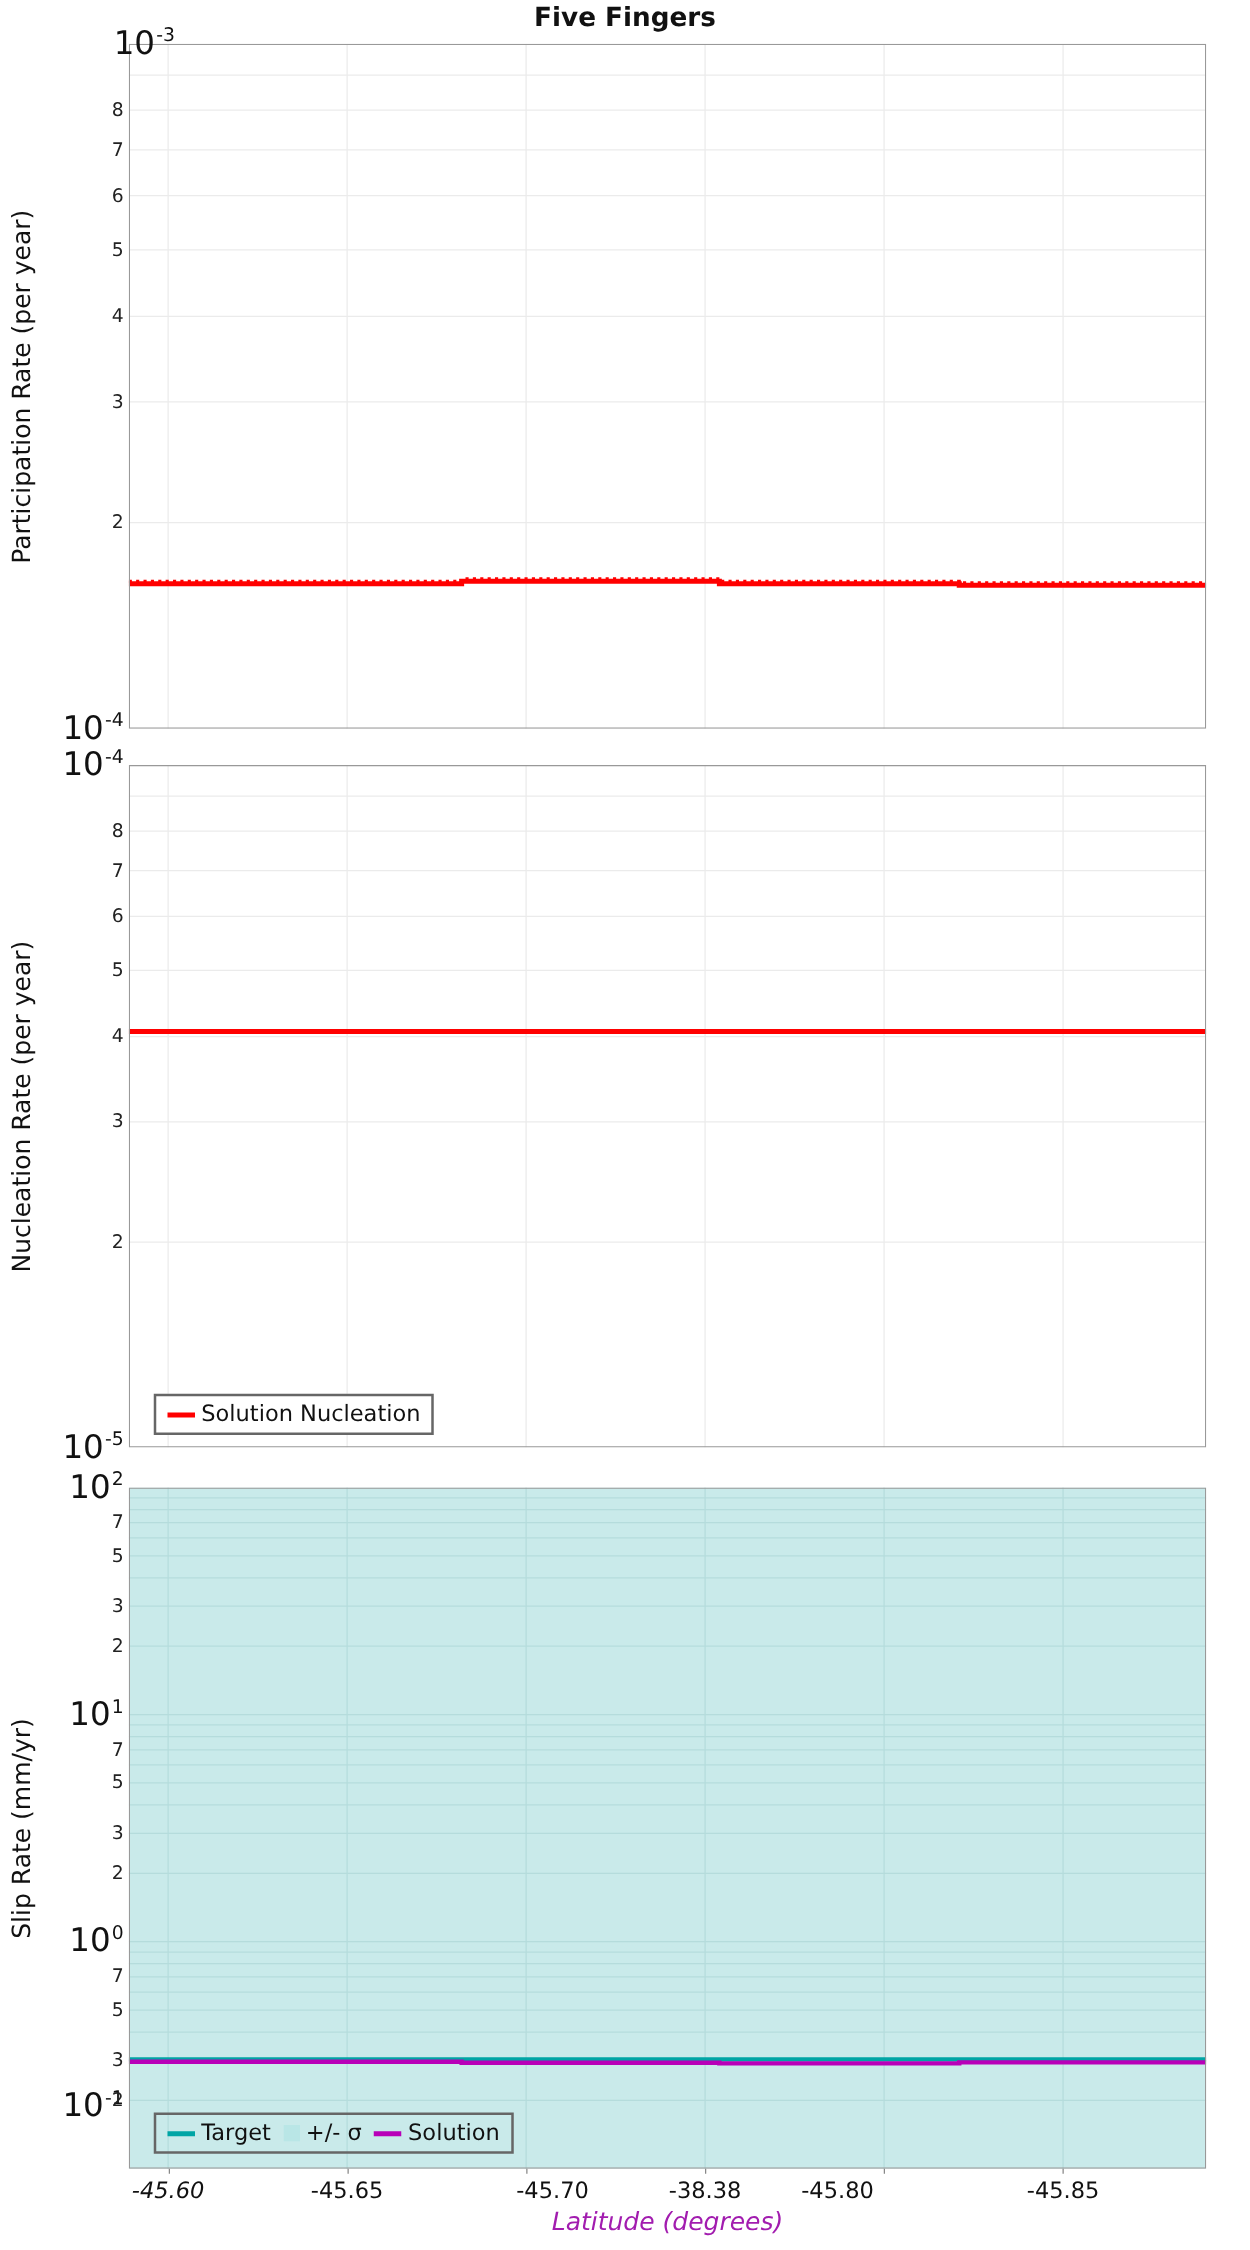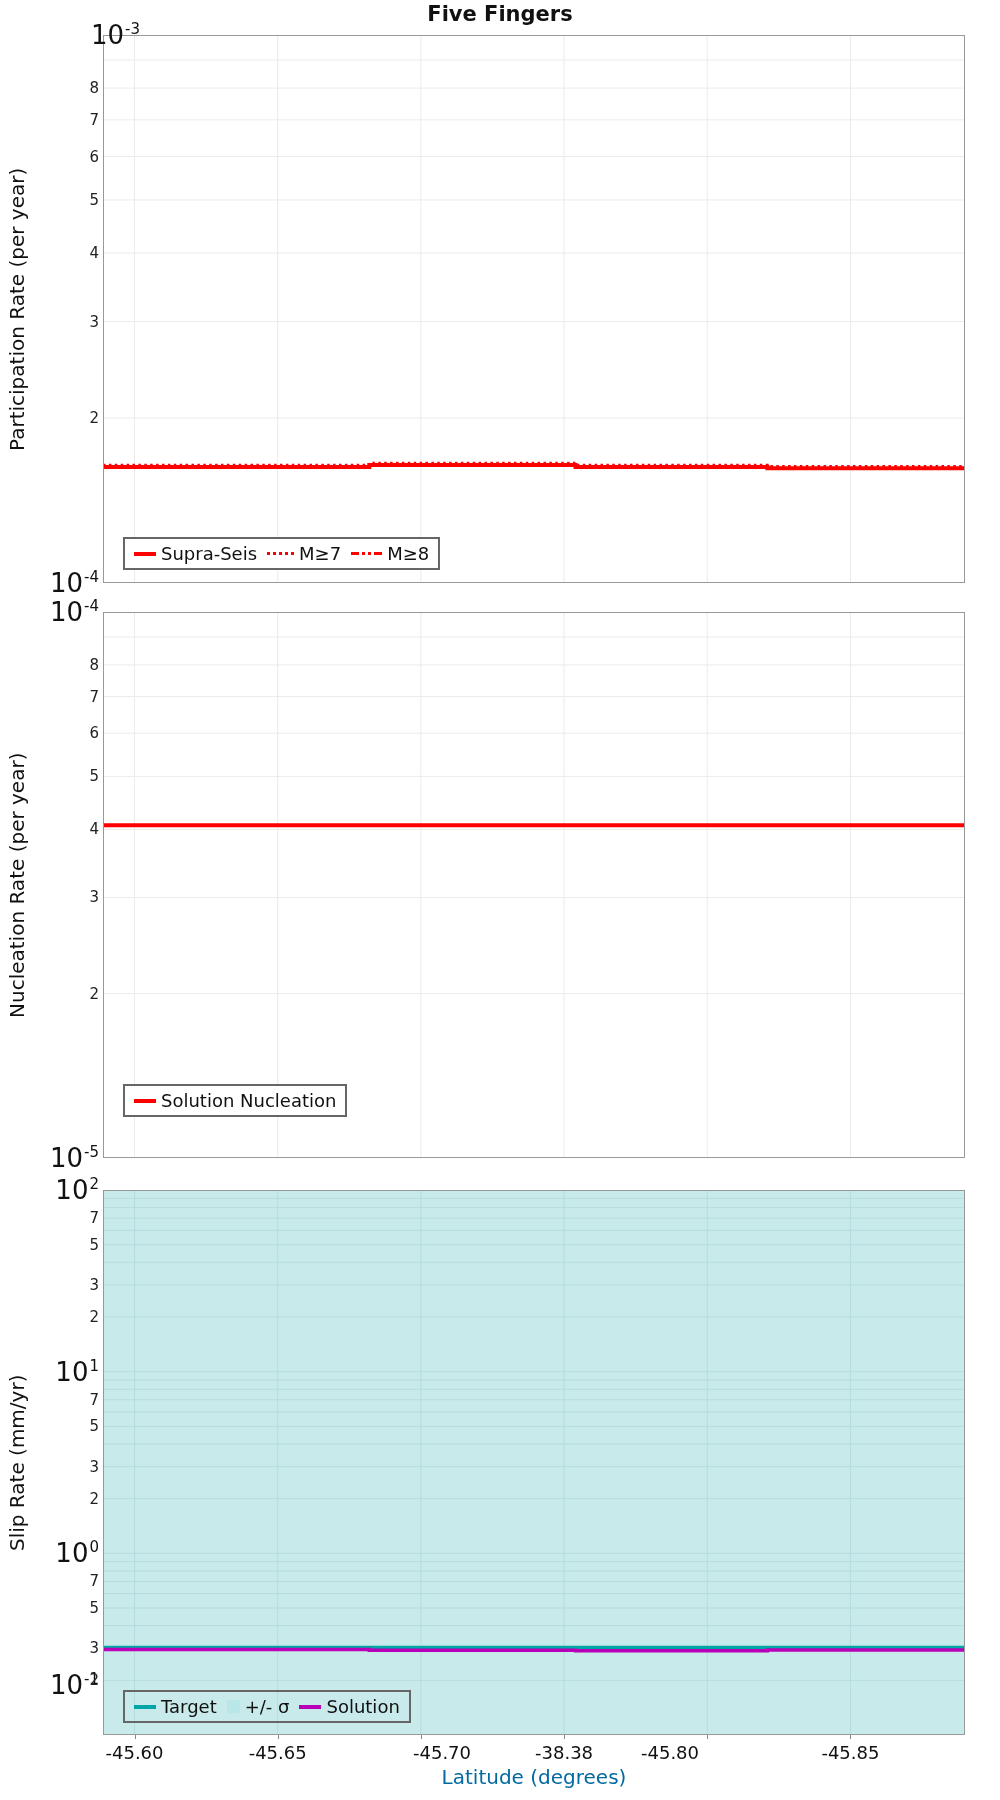--- a/index.html
+++ b/index.html
@@ -16,21 +16,21 @@
   .ylabel-2{top:1190px;height:545px;}
   .ydecade{position:absolute;left:0;width:99px;text-align:right;font-size:26px;
            color:#111;transform:translateY(-50%);line-height:1;white-space:nowrap;}
   .ydecade .sup{font-size:15px;position:relative;top:-10px;margin-left:1px;}
   .ytick{position:absolute;left:0;width:99px;text-align:right;font-size:15px;
          color:#222;transform:translateY(-50%);line-height:1;}
   .xtick{position:absolute;top:1742px;transform:translateX(-50%);
          font-size:18px;color:#111;white-space:nowrap;}
   .xtickmark{position:absolute;top:1735px;width:1px;height:4px;background:#888;}
   .xlabel{position:absolute;top:1765px;left:103px;width:862px;text-align:center;
-          font-size:20px;color:#0369a1;}
+          font-size:20px;color:#a21caf;font-style:italic;}
   .legend{position:absolute;display:flex;align-items:center;gap:10px;
           border:2px solid #666;padding:3px 9px;font-size:18px;color:#111;
           white-space:nowrap;line-height:1.3;}
   .litem{display:flex;align-items:center;gap:5px;}
   .sw{display:inline-block;width:22px;height:4px;}
   .sw-dotted{width:27px;height:3px;}
   .sw-dashdotdot{width:31px;height:3px;}
   .sw-square{width:13px;height:13px;}
 </style>
 </head>
@@ -64,34 +64,20 @@
     </svg>
     <div class="ydecade" style="top: 35px; margin-left: 41px;"><span>10</span><span class="sup">-3</span></div>
     <div class="ydecade" style="top: 583px;"><span>10</span><span class="sup">-4</span></div>
     <div class="ytick" style="top: 88.1067px;">8</div>
     <div class="ytick" style="top: 119.886px;">7</div>
     <div class="ytick" style="top: 156.573px;">6</div>
     <div class="ytick" style="top: 199.964px;">5</div>
     <div class="ytick" style="top: 253.071px;">4</div>
     <div class="ytick" style="top: 321.538px;">3</div>
     <div class="ytick" style="top: 418.036px;">2</div>
-    <div class="legend" style="left: 123px; top: 537px; background: rgb(255, 255, 255);">
-      <div class="litem">
-        <span class="sw sw-solid" style="background: rgb(255, 0, 0);"></span>
-        <span>Supra-Seis</span>
-      </div>
-      <div class="litem">
-        <span class="sw sw-dotted" style="background-image: repeating-linear-gradient(90deg, rgb(255, 0, 0) 0px, rgb(255, 0, 0) 3px, transparent 3px, transparent 6px);"></span>
-        <span>M≥7</span>
-      </div>
-      <div class="litem">
-        <span class="sw sw-dashdotdot" style="background-image: repeating-linear-gradient(90deg, rgb(255, 0, 0) 0px, rgb(255, 0, 0) 8px, transparent 8px, transparent 11px, rgb(255, 0, 0) 11px, rgb(255, 0, 0) 14px, transparent 14px, transparent 17px, rgb(255, 0, 0) 17px, rgb(255, 0, 0) 20px, transparent 20px, transparent 23px);"></span>
-        <span>M≥8</span>
-      </div>
-    </div>
     <svg width="862" height="546" class="panel" style="left: 103px; top: 612px;">
       <rect x="0" y="0" width="862" height="546" fill="#ffffff"></rect>
       <line x1="0" y1="381.63762236746624" x2="862" y2="381.63762236746624" stroke="#ebebeb" stroke-width="1"></line>
       <line x1="0" y1="285.4917949230642" x2="862" y2="285.4917949230642" stroke="#ebebeb" stroke-width="1"></line>
       <line x1="0" y1="217.27524473493247" x2="862" y2="217.27524473493247" stroke="#ebebeb" stroke-width="1"></line>
       <line x1="0" y1="164.36237763253376" x2="862" y2="164.36237763253376" stroke="#ebebeb" stroke-width="1"></line>
       <line x1="0" y1="121.12941729053045" x2="862" y2="121.12941729053045" stroke="#ebebeb" stroke-width="1"></line>
       <line x1="0" y1="84.57647015221572" x2="862" y2="84.57647015221572" stroke="#ebebeb" stroke-width="1"></line>
       <line x1="0" y1="52.91286710239871" x2="862" y2="52.91286710239871" stroke="#ebebeb" stroke-width="1"></line>
       <line x1="0" y1="24.98358984612844" x2="862" y2="24.98358984612844" stroke="#ebebeb" stroke-width="1"></line>
@@ -106,21 +92,21 @@
     </svg>
     <div class="ydecade" style="top: 612px;"><span>10</span><span class="sup">-4</span></div>
     <div class="ydecade" style="top: 1158px;"><span>10</span><span class="sup">-5</span></div>
     <div class="ytick" style="top: 664.913px;">8</div>
     <div class="ytick" style="top: 696.576px;">7</div>
     <div class="ytick" style="top: 733.129px;">6</div>
     <div class="ytick" style="top: 776.362px;">5</div>
     <div class="ytick" style="top: 829.275px;">4</div>
     <div class="ytick" style="top: 897.492px;">3</div>
     <div class="ytick" style="top: 993.638px;">2</div>
-    <div class="legend" style="left: 123px; top: 1084px; background: rgb(255, 255, 255);">
+    <div class="legend" style="left: 123px; top: 1115px; background: rgb(255, 255, 255);">
       <div class="litem">
         <span class="sw sw-solid" style="background: rgb(255, 0, 0);"></span>
         <span>Solution Nucleation</span>
       </div>
     </div>
     <svg width="862" height="545" class="panel" style="left: 103px; top: 1190px;">
       <rect x="0" y="0" width="862" height="545" fill="#ffffff"></rect>
       <rect x="0" y="0" width="862" height="545" fill="#c9eaea"></rect>
       <line x1="0" y1="363.3333333333333" x2="862" y2="363.3333333333333" stroke="#b5dcdc" stroke-width="1"></line>
       <line x1="0" y1="490.3128841210434" x2="862" y2="490.3128841210434" stroke="#b5dcdc" stroke-width="1"></line>
@@ -181,21 +167,21 @@
       </div>
       <div class="litem">
         <span class="sw sw-square" style="background: rgb(185, 230, 230);"></span>
         <span>+/- σ</span>
       </div>
       <div class="litem">
         <span class="sw sw-solid" style="background: rgb(184, 0, 184);"></span>
         <span>Solution</span>
       </div>
     </div>
-    <div class="xtick" style="left: 134.502px;">-45.60</div>
+    <div class="xtick" style="left: 134.502px; font-style: italic;">-45.60</div>
     <div class="xtickmark" style="left: 134.502px;"></div>
     <div class="xtick" style="left: 277.691px;">-45.65</div>
     <div class="xtickmark" style="left: 277.691px;"></div>
     <div class="xtick" style="left: 442px;">-45.70</div>
     <div class="xtickmark" style="left: 420.88px;"></div>
     <div class="xtick" style="left: 564.07px;">-38.38</div>
     <div class="xtickmark" style="left: 564.07px;"></div>
     <div class="xtick" style="left: 670px;">-45.80</div>
     <div class="xtickmark" style="left: 707.259px;"></div>
     <div class="xtick" style="left: 850.449px;">-45.85</div>

